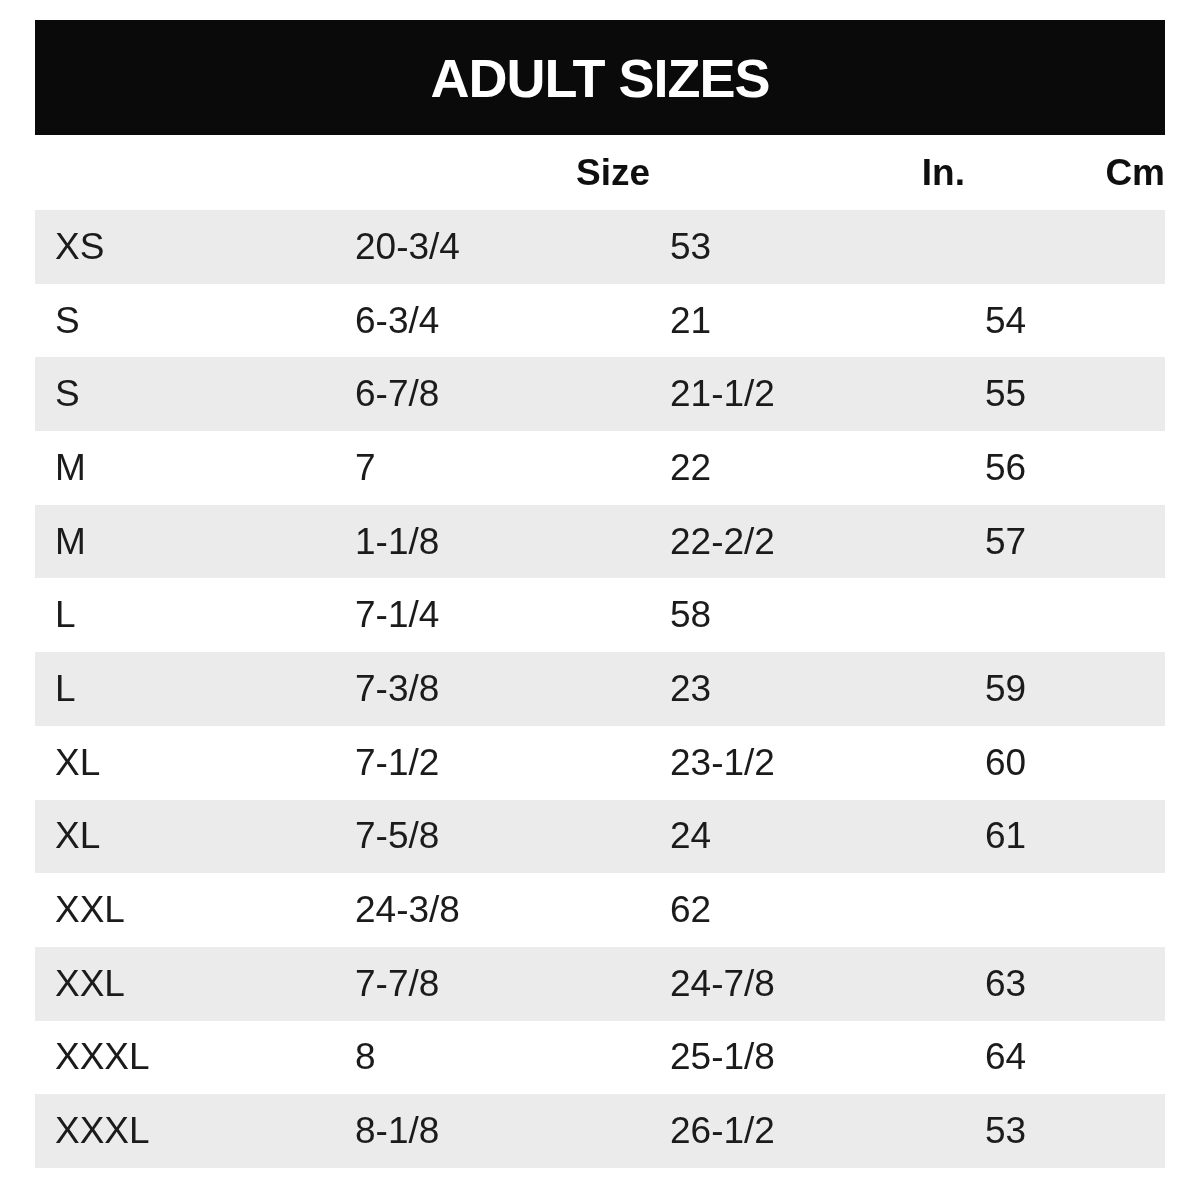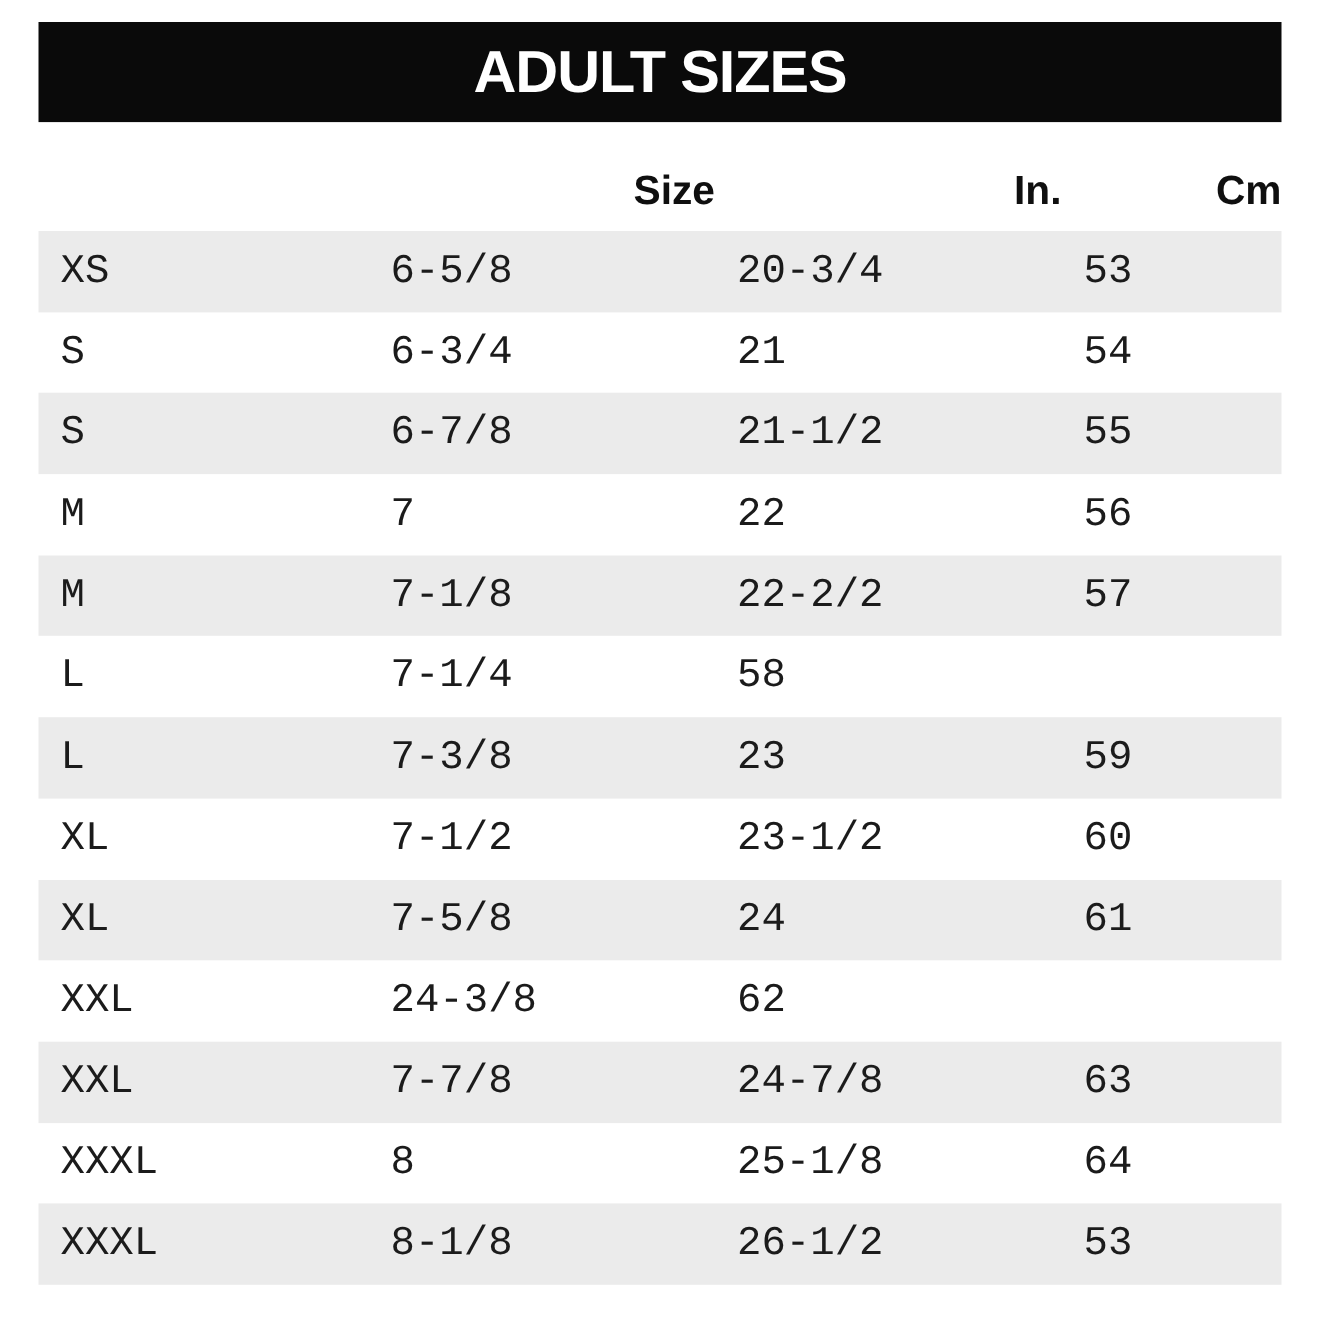--- a/index.html
+++ b/index.html
@@ -11,40 +11,40 @@
   }
   html,body{margin:0;padding:0;}
   body{
     width:1200px;height:1200px;
     background:var(--page-bg);
     font-family:"Liberation Sans", sans-serif;
     overflow:hidden;
   }
   .page{position:relative;width:1200px;height:1200px;background:var(--page-bg);}
   .banner{
-    position:absolute;left:35px;top:20px;width:1130px;height:91px;
+    position:absolute;left:35px;top:20px;width:1130px;height:115px;
     background:var(--banner-bg);
     display:flex;align-items:center;justify-content:center;
   }
   .banner h1{
     margin:0;color:var(--banner-fg);
     font-size:54px;font-weight:bold;letter-spacing:-1px;
     line-height:1;
   }
   .grid-row{
     display:grid;
     grid-template-columns:300px 315px 315px 200px;
     align-items:center;
   }
   .thead{
     position:absolute;left:35px;top:135px;width:1130px;height:75px;
     font-weight:bold;font-size:37px;color:#0f0f0f;text-align:right;
   }
   .tbody{
-    position:absolute;left:35px;top:210px;width:1130px;font-family:Liberation Mono, monospace;
+    position:absolute;left:35px;top:210px;width:1130px;
   }
   .row{
     height:73.7px;
     font-size:37px;color:var(--text);
   }
   .row.shaded{background:var(--stripe);}
   .cell{padding-left:20px;white-space:nowrap;}
 </style>
 </head>
 <body>
@@ -58,21 +58,20 @@
   <div class="thead grid-row">
     <div class="cell"></div>
     <div class="cell">Size</div>
     <div class="cell">In.</div>
     <div class="cell">Cm</div>
   </div>
 
   <div class="tbody" id="rows">
       <div class="row grid-row shaded">
         <div class="cell">XS</div>
-        <div class="cell">6-5/8</div>
         <div class="cell">20-3/4</div>
         <div class="cell">53</div>
       </div>
       <div class="row grid-row">
         <div class="cell">S</div>
         <div class="cell">6-3/4</div>
         <div class="cell">21</div>
         <div class="cell">54</div>
       </div>
       <div class="row grid-row shaded">
@@ -82,21 +81,21 @@
         <div class="cell">55</div>
       </div>
       <div class="row grid-row">
         <div class="cell">M</div>
         <div class="cell">7</div>
         <div class="cell">22</div>
         <div class="cell">56</div>
       </div>
       <div class="row grid-row shaded">
         <div class="cell">M</div>
-        <div class="cell">7-1/8</div>
+        <div class="cell">1-1/8</div>
         <div class="cell">22-2/2</div>
         <div class="cell">57</div>
       </div>
       <div class="row grid-row">
         <div class="cell">L</div>
         <div class="cell">7-1/4</div>
         <div class="cell">58</div>
       </div>
       <div class="row grid-row shaded">
         <div class="cell">L</div>

